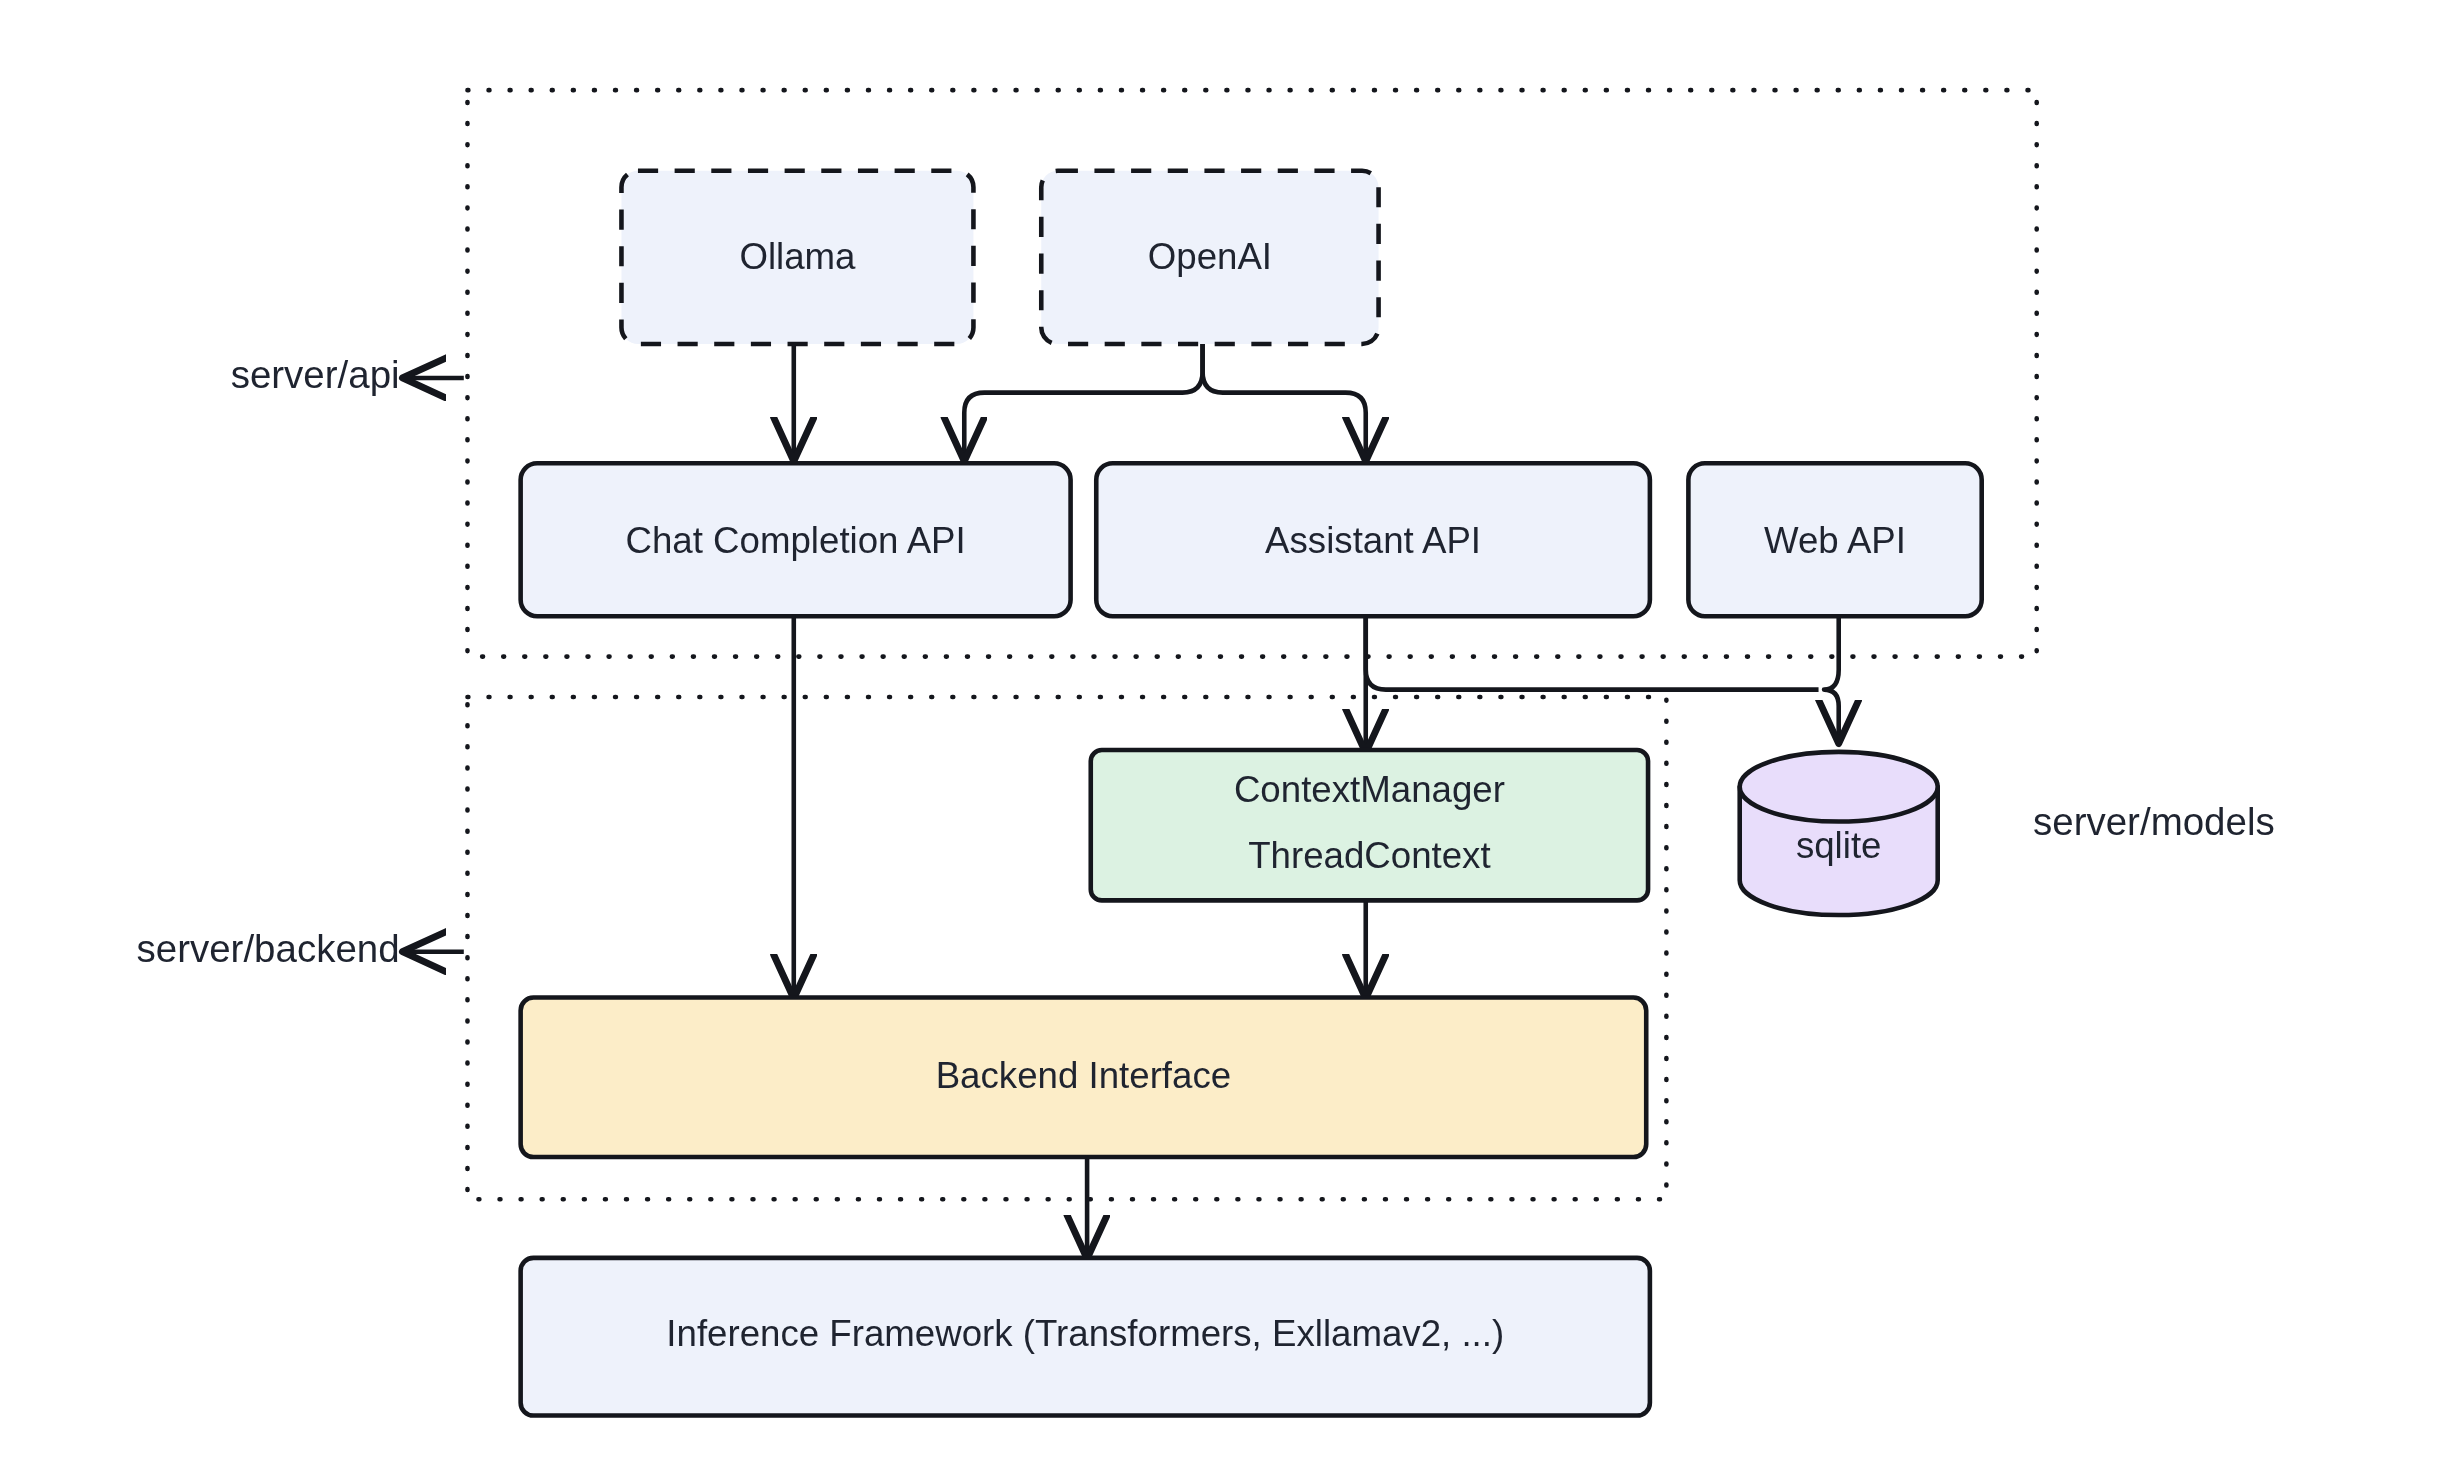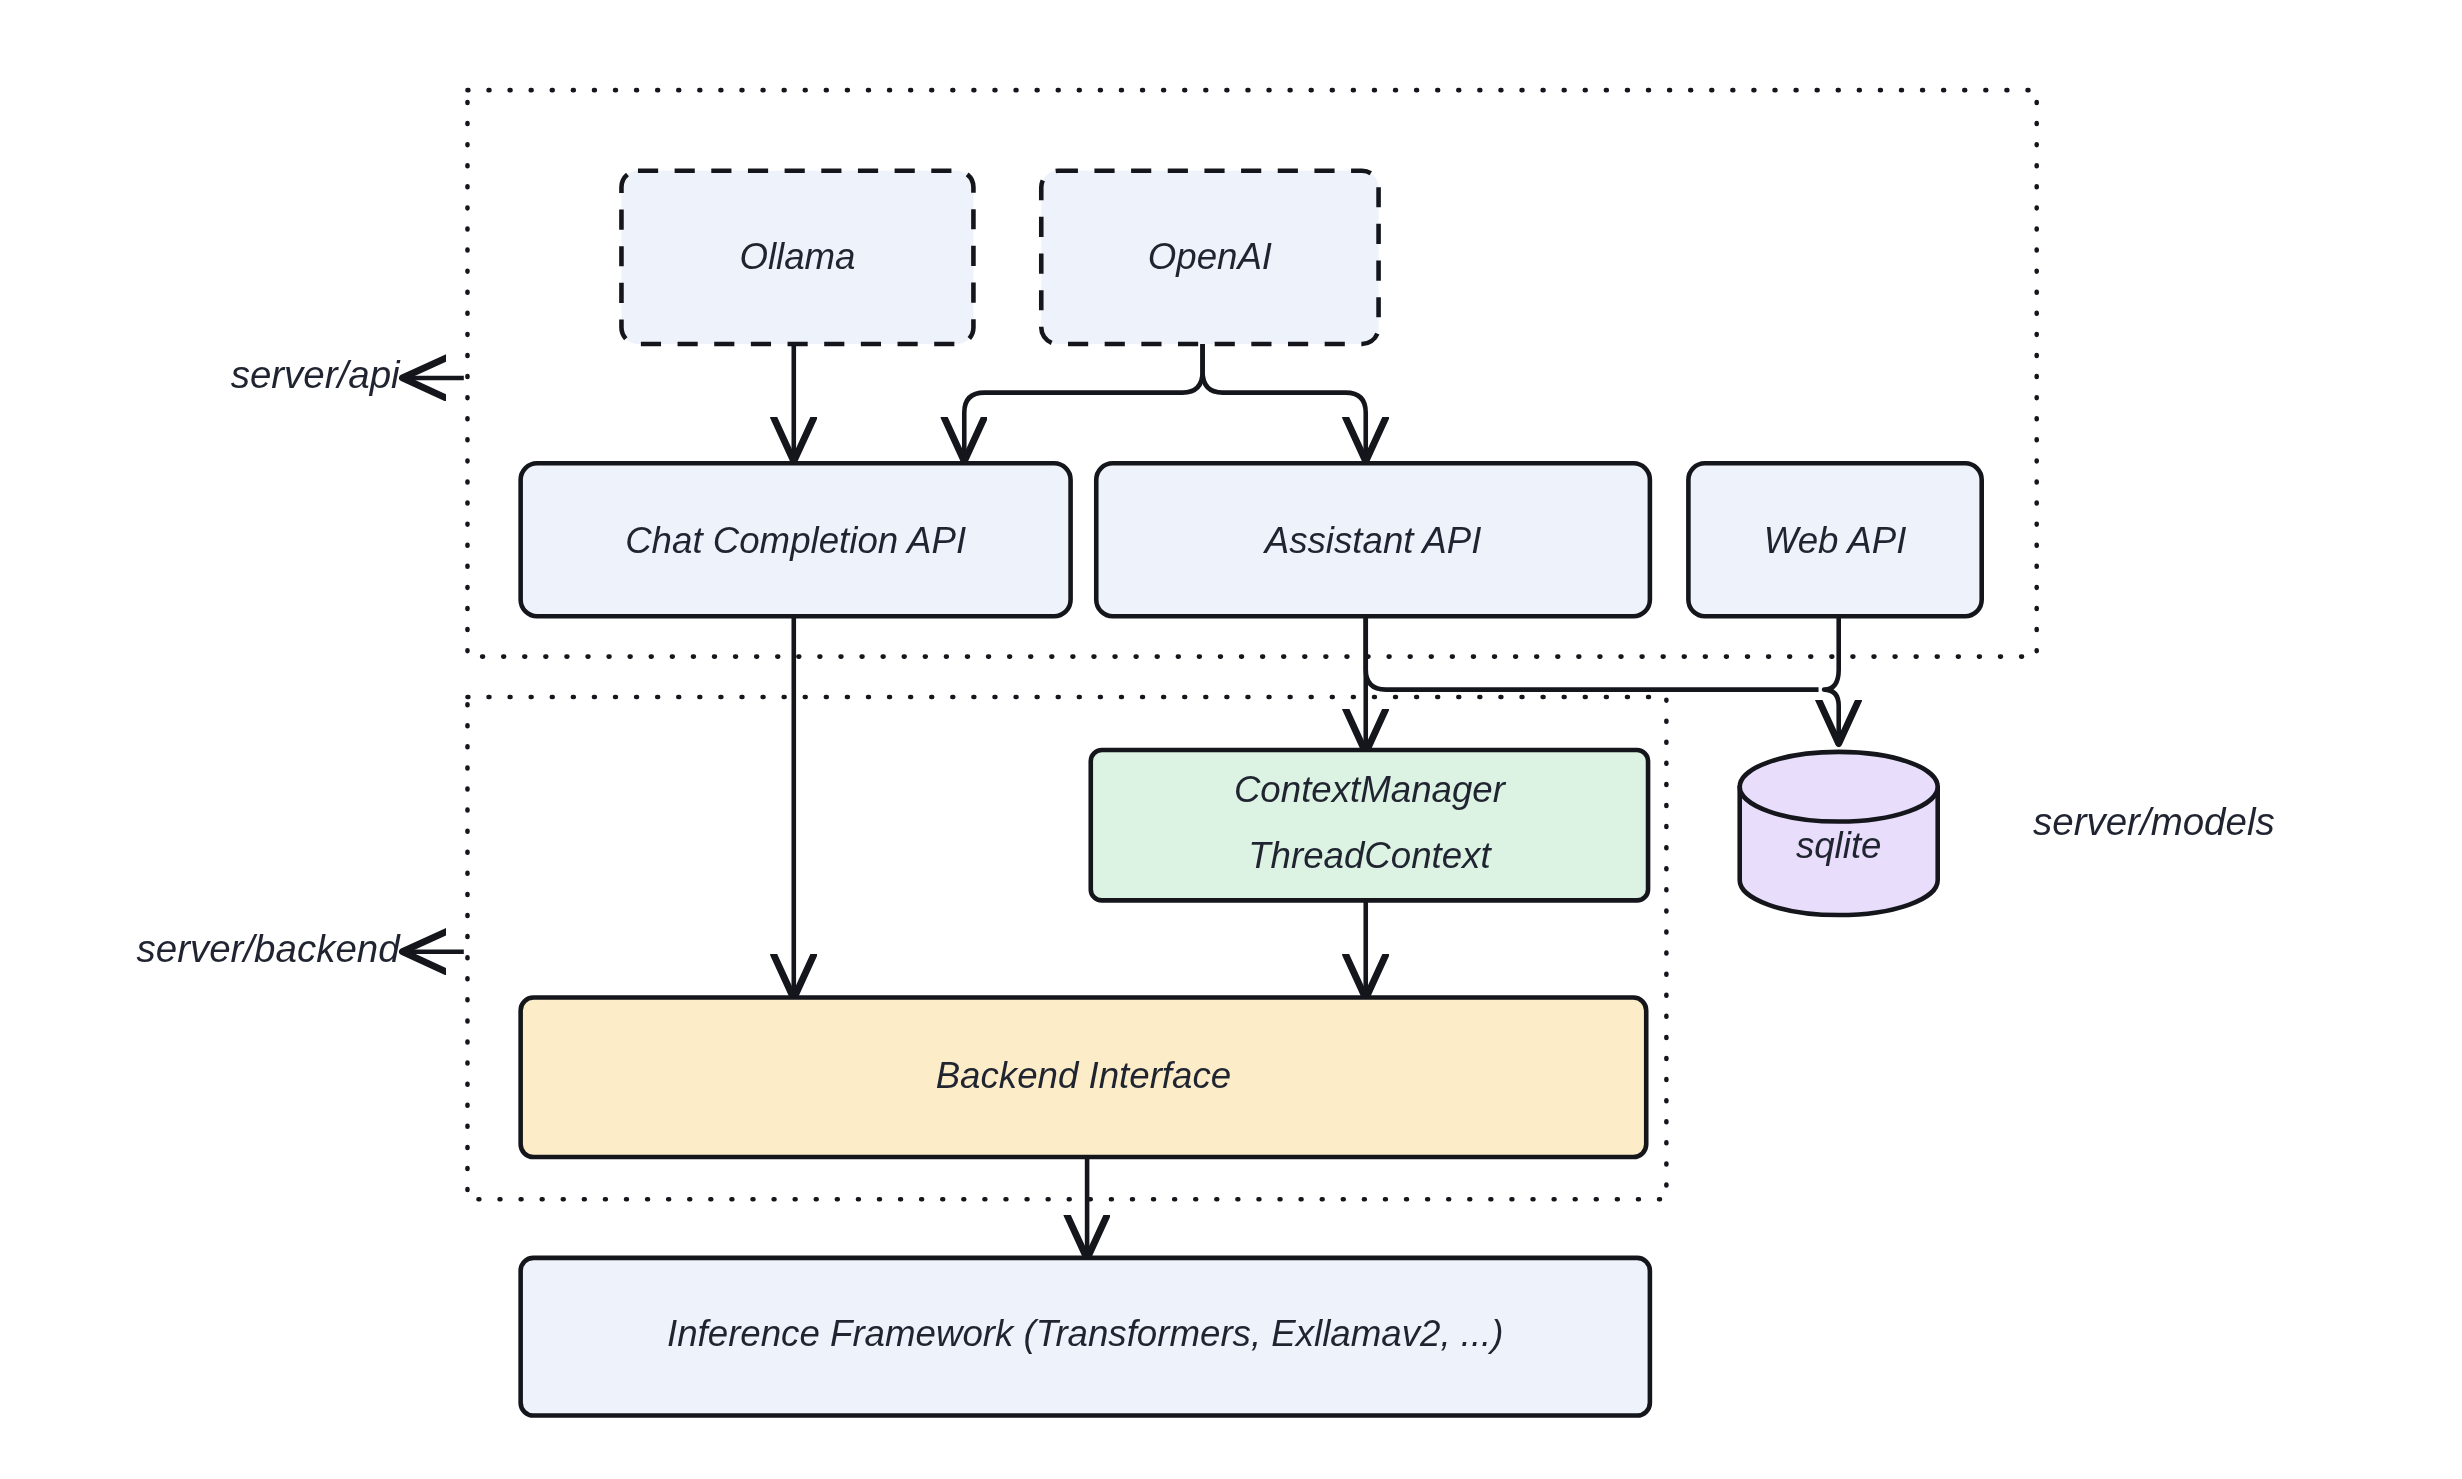--- a/index.html
+++ b/index.html
@@ -10,21 +10,20 @@
   body {
     width: 2462px;
     height: 1480px;
     font-family: "Liberation Sans", sans-serif;
     overflow: hidden;
   }
   #diagram-root {
     position: relative;
     width: 2462px;
     height: 1480px;
-    font-style: italic;
   }
   svg.diagram {
     display: block;
     width: 2462px;
     height: 1480px;
   }
   .node-rect {
     stroke: #14161c;
     stroke-width: 5;
   }

